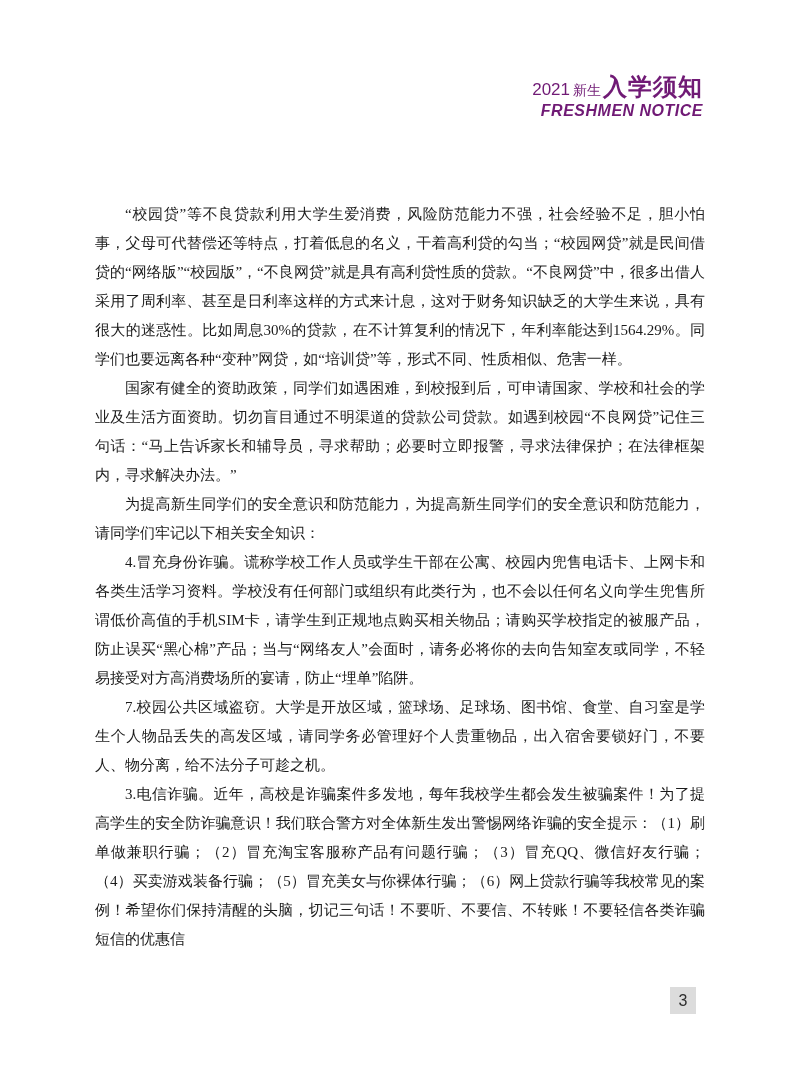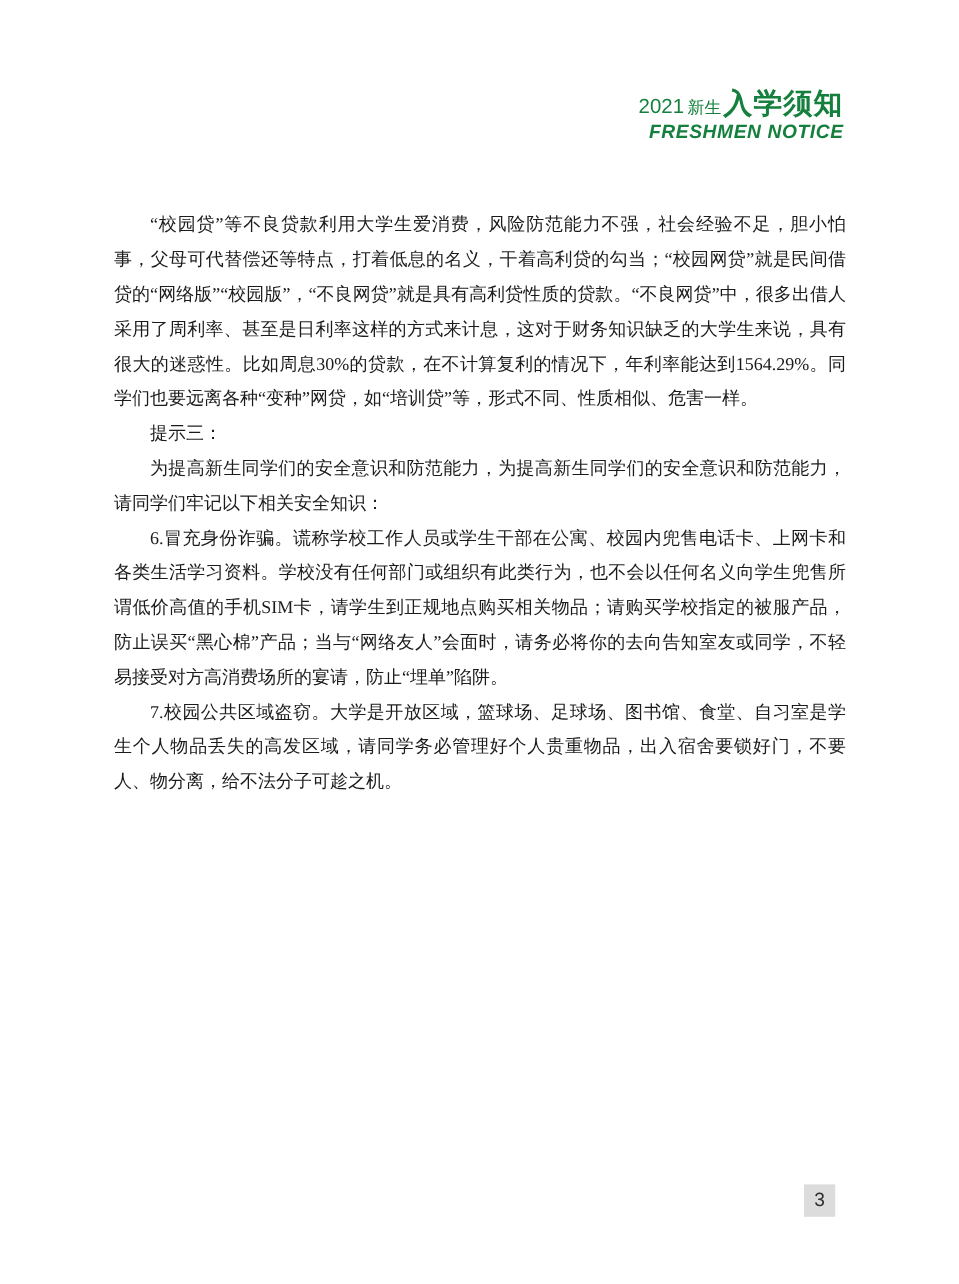--- a/index.html
+++ b/index.html
@@ -7,38 +7,38 @@
     position:relative;
     width:799px;height:1070px;
     background:#ffffff;
     overflow:hidden;
     font-family:"Liberation Serif", serif;
   }
   .doc-header{
     position:absolute;
     top:74px;right:96px;
     text-align:right;
-    color:#15803d;
+    color:#701a75;
     font-family:"Liberation Sans", sans-serif;
     line-height:1.1;
   }
   .title-line{white-space:nowrap;}
   .title-year{font-size:17px;font-weight:400;vertical-align:baseline;}
   .title-small{font-size:14px;font-weight:400;vertical-align:baseline;margin-left:3px;}
   .title-large{font-size:24px;font-weight:700;letter-spacing:1px;vertical-align:baseline;margin-left:2px;}
   .subtitle{
     font-size:16px;
     font-style:italic;
     font-weight:700;
     letter-spacing:0.5px;
     margin-top:2px;
   }
   .doc-body{
     position:absolute;
-    left:95px;top:174px;
+    left:95px;top:200px;
     width:610px;
     font-size:15px;
     line-height:29px;
     color:#1b1b1b;
     text-align:justify;
     text-justify:inter-ideograph;
   }
   .doc-body p{margin:0;text-indent:2em;}
   .page-number{
     position:absolute;
@@ -59,21 +59,22 @@
 
   <header class="doc-header">
     <div class="title-line">
       <span class="title-year">2021</span><span class="title-small">新生</span><span class="title-large">入学须知</span>
     </div>
     <div class="subtitle">FRESHMEN NOTICE</div>
   </header>
 
   <main class="doc-body">
     <p>“校园贷”等不良贷款利用大学生爱消费，风险防范能力不强，社会经验不足，胆小怕事，父母可代替偿还等特点，打着低息的名义，干着高利贷的勾当；“校园网贷”就是民间借贷的“网络版”“校园版”，“不良网贷”就是具有高利贷性质的贷款。“不良网贷”中，很多出借人采用了周利率、甚至是日利率这样的方式来计息，这对于财务知识缺乏的大学生来说，具有很大的迷惑性。比如周息30%的贷款，在不计算复利的情况下，年利率能达到1564.29%。同学们也要远离各种“变种”网贷，如“培训贷”等，形式不同、性质相似、危害一样。</p>
-    <p>提示三：</p>
+    <p>国家有健全的资助政策，同学们如遇困难，到校报到后，可申请国家、学校和社会的学业及生活方面资助。切勿盲目通过不明渠道的贷款公司贷款。如遇到校园“不良网贷”记住三句话：“马上告诉家长和辅导员，寻求帮助；必要时立即报警，寻求法律保护；在法律框架内，寻求解决办法。”</p>
     <p>为提高新生同学们的安全意识和防范能力，为提高新生同学们的安全意识和防范能力，请同学们牢记以下相关安全知识：</p>
-    <p>6.冒充身份诈骗。谎称学校工作人员或学生干部在公寓、校园内兜售电话卡、上网卡和各类生活学习资料。学校没有任何部门或组织有此类行为，也不会以任何名义向学生兜售所谓低价高值的手机SIM卡，请学生到正规地点购买相关物品；请购买学校指定的被服产品，防止误买“黑心棉”产品；当与“网络友人”会面时，请务必将你的去向告知室友或同学，不轻易接受对方高消费场所的宴请，防止“埋单”陷阱。</p>
+    <p>4.冒充身份诈骗。谎称学校工作人员或学生干部在公寓、校园内兜售电话卡、上网卡和各类生活学习资料。学校没有任何部门或组织有此类行为，也不会以任何名义向学生兜售所谓低价高值的手机SIM卡，请学生到正规地点购买相关物品；请购买学校指定的被服产品，防止误买“黑心棉”产品；当与“网络友人”会面时，请务必将你的去向告知室友或同学，不轻易接受对方高消费场所的宴请，防止“埋单”陷阱。</p>
     <p>7.校园公共区域盗窃。大学是开放区域，篮球场、足球场、图书馆、食堂、自习室是学生个人物品丢失的高发区域，请同学务必管理好个人贵重物品，出入宿舍要锁好门，不要人、物分离，给不法分子可趁之机。</p>
+    <p>3.电信诈骗。近年，高校是诈骗案件多发地，每年我校学生都会发生被骗案件！为了提高学生的安全防诈骗意识！我们联合警方对全体新生发出警惕网络诈骗的安全提示：（1）刷单做兼职行骗；（2）冒充淘宝客服称产品有问题行骗；（3）冒充QQ、微信好友行骗；（4）买卖游戏装备行骗；（5）冒充美女与你裸体行骗；（6）网上贷款行骗等我校常见的案例！希望你们保持清醒的头脑，切记三句话！不要听、不要信、不转账！不要轻信各类诈骗短信的优惠信</p>
   </main>
 
   <div class="page-number">3</div>
 
 </div>
 
 </body></html>

